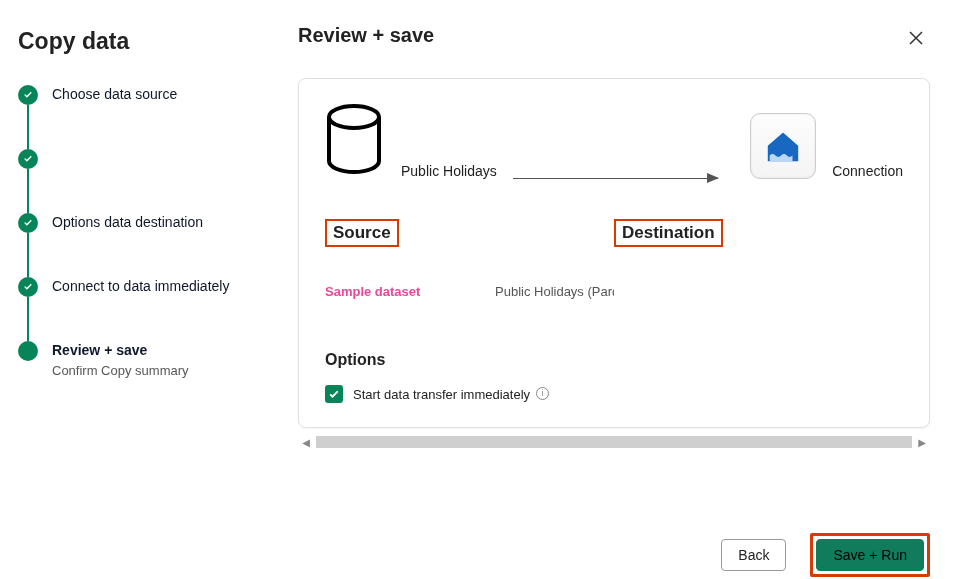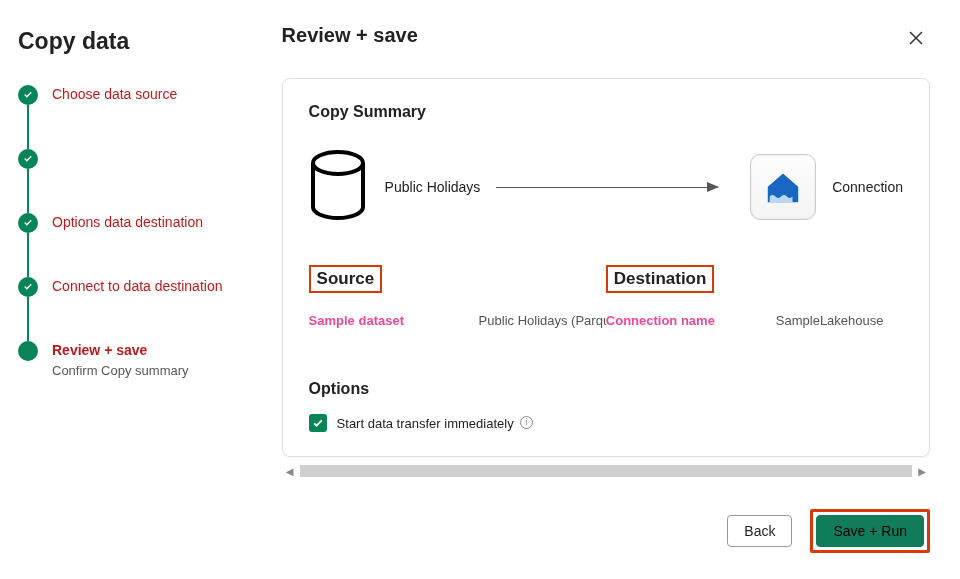--- a/index.html
+++ b/index.html
@@ -11,60 +11,60 @@
   .sidebar-title { font-size: 23px; font-weight: 700; color: #222; margin-bottom: 30px; }
   .steps { position: relative; }
   .step { display: flex; align-items: flex-start; position: relative; padding-bottom: 44px; }
   .step:last-child { padding-bottom: 0; }
   .step-icon { width: 20px; height: 20px; border-radius: 50%; background: #078558; flex-shrink: 0; margin-right: 14px; display: flex; align-items: center; justify-content: center; position: relative; z-index: 2; }
   .step-icon svg { width: 12px; height: 12px; fill: #fff; }
   .step-icon.current { background: #078558; }
   .step-line { position: absolute; left: 9px; top: 20px; width: 2px; background: #078558; height: calc(100% - 20px); z-index: 1; }
   .step:last-child .step-line { display: none; }
   .step-labels { padding-top: 1px; }
-  .step-label { font-size: 14px; color: #b91c1c; }
+  .step-label { font-size: 14px; color: #0f172a; }
   .step-sub { font-size: 13px; color: #585858; margin-top: 5px; }
   
   
   .main { flex: 1; padding: 24px 30px 0 18px; position: relative; display: flex; flex-direction: column; }
   .main-header { display: flex; justify-content: space-between; align-items: flex-start; margin-bottom: 26px; }
   .main-title { font-size: 20px; font-weight: 600; color: #222; }
   .close-btn { background: none; border: none; cursor: pointer; padding: 4px; font-size: 18px; color: #333; width: 28px; height: 28px; display: flex; align-items: center; justify-content: center; }
   .close-btn svg { width: 16px; height: 16px; stroke: #333; stroke-width: 1.5; fill: none; }
   
   .card { border: 1px solid #e0e0e0; border-radius: 8px; padding: 24px 26px; box-shadow: 0 1px 3px rgba(0,0,0,0.05); flex-shrink: 0; }
   .card-title { font-size: 16px; font-weight: 600; color: #222; margin-bottom: 28px; }
   
-  .flow { display: flex; align-items: center; margin-bottom: 40px; }
+  .flow { display: flex; align-items: flex-end; margin-bottom: 40px; }
   .flow-icon-src { margin-right: 18px; }
   .flow-label { font-size: 14px; color: #222; }
   .flow-arrow { flex: 1; height: 1px; background: #555; margin: 0 16px; position: relative; }
   .flow-arrow::after { content: ''; position: absolute; right: -1px; top: -5px; width: 0; height: 0; border-left: 12px solid #555; border-top: 5.5px solid transparent; border-bottom: 5.5px solid transparent; }
   .flow-icon-dest { width: 66px; height: 66px; border: 1px solid #ccc; border-radius: 10px; background: linear-gradient(#fdfdfd,#f4f4f4); display: flex; align-items: center; justify-content: center; margin: 0 16px; box-shadow: inset 0 0 2px rgba(0,0,0,0.1); }
   
   .details { display: flex; gap: 0; margin-bottom: 40px; }
   .details-col { flex: 1; min-width: 0; }
-  .col-title { font-size: 17px; font-weight: 600; color: #222; margin-bottom: 20px; display: inline-block; }
+  .col-title { font-size: 17px; font-weight: 600; color: #222; margin-bottom: 37px; display: inline-block; }
   .highlighted { border: 2px solid #d83b01; padding: 2px 6px; }
   .row { display: flex; margin-bottom: 12px; }
   .row-label { font-size: 13px; font-weight: 600; color: #ec4899; width: 170px; flex-shrink: 0; }
   .row-value { font-size: 13px; color: #555; white-space: nowrap; overflow: hidden; }
   
   .options-title { font-size: 16px; font-weight: 600; color: #222; margin-bottom: 16px; }
   .option-row { display: flex; align-items: center; }
   .checkbox { width: 18px; height: 18px; background: #078558; border-radius: 3px; margin-right: 10px; display: flex; align-items: center; justify-content: center; }
   .checkbox svg { width: 12px; height: 12px; stroke: #fff; stroke-width: 2.5; fill: none; }
   .option-label { font-size: 13px; color: #222; display: flex; align-items: flex-start; }
   .info-icon { width: 13px; height: 13px; border: 1px solid #888; border-radius: 50%; margin-left: 6px; display: inline-flex; align-items: center; justify-content: center; font-size: 9px; color: #888; }
   
   .scrollbar-track { height: 16px; margin-top: 6px; position: relative; display: flex; align-items: center; justify-content: space-between; }
   .scrollbar-thumb { position: absolute; left: 18px; right: 18px; top: 2px; height: 12px; background: #cfcfcf; border-radius: 0; }
   .scrollbar-arrow { width: 16px; height: 16px; color: #888; font-size: 10px; display: flex; align-items: center; justify-content: center; position: relative; z-index: 2; }
   
-  .footer { position: absolute; bottom: 26px; right: 30px; display: flex; gap: 18px; align-items: center; }
+  .footer { position: absolute; bottom: 2px; right: 30px; display: flex; gap: 24px; align-items: center; }
   .btn { padding: 7px 16px; border-radius: 4px; font-size: 14px; cursor: pointer; font-family: inherit; }
   .btn-back { background: #fff; border: 1px solid #999; color: #222; }
   .btn-primary { background: #107c5c; border: 1px solid #107c5c; color: #000000; }
   .primary-highlight { border: 3px solid #d83b01; padding: 3px; border-radius: 2px; }
 </style>
 </head>
 <body>
 
 <div class="container">
 
@@ -102,21 +102,21 @@
           </div>
       </div>
       <div class="step">
         <div class="step-icon">
           <svg viewBox="0 0 16 16">
               <path d="M6.5 11.5 3 8l1.2-1.2 2.3 2.3 5.3-5.3L13 5z"></path>
             </svg>
         </div>
         <div class="step-line"></div>
         <div class="step-labels">
-            <div class="step-label">Connect to data destination</div>
+            <div class="step-label">Connect to data immediately</div>
           </div>
       </div>
       <div class="step">
         <div class="step-icon current"></div>
         <div class="step-labels">
           <div class="step-label" style="font-weight:600">Review + save</div>
           <div class="step-sub">Confirm Copy summary</div>
         </div>
       </div>
     </div>
@@ -126,21 +126,20 @@
     <div class="main-header">
       <h2 class="main-title">Review + save</h2>
       <button class="close-btn">
         <svg viewBox="0 0 16 16">
             <path d="M2 2l12 12M14 2L2 14"></path>
           </svg>
       </button>
     </div>
 
     <div class="card">
-      <div class="card-title">Copy Summary</div>
 
       <div class="flow">
         <div class="flow-icon-src">
           <svg width="58" height="72" viewBox="0 0 58 72" fill="none" stroke="#000" stroke-width="4">
             <ellipse cx="29" cy="14" rx="25" ry="11"></ellipse>
             <path d="M4 14v44c0 6 11 11 25 11s25-5 25-11V14"></path>
           </svg>
         </div>
         <div class="flow-label">Public Holidays</div>
         <div class="flow-arrow"></div>
@@ -157,24 +156,20 @@
       <div class="details">
         <div class="details-col">
           <div class="col-title highlighted">Source</div>
           <div class="row">
             <div class="row-label">Sample dataset</div>
             <div class="row-value">Public Holidays (Parquet)</div>
           </div>
         </div>
         <div class="details-col">
           <div class="col-title highlighted">Destination</div>
-          <div class="row">
-            <div class="row-label">Connection name</div>
-            <div class="row-value">SampleLakehouse</div>
-          </div>
         </div>
       </div>
 
       <div class="options-title">Options</div>
       <div class="option-row">
         <div class="checkbox">
           <svg viewBox="0 0 16 16">
               <path d="M3 8.5l3 3 7-7"></path>
             </svg>
         </div>

